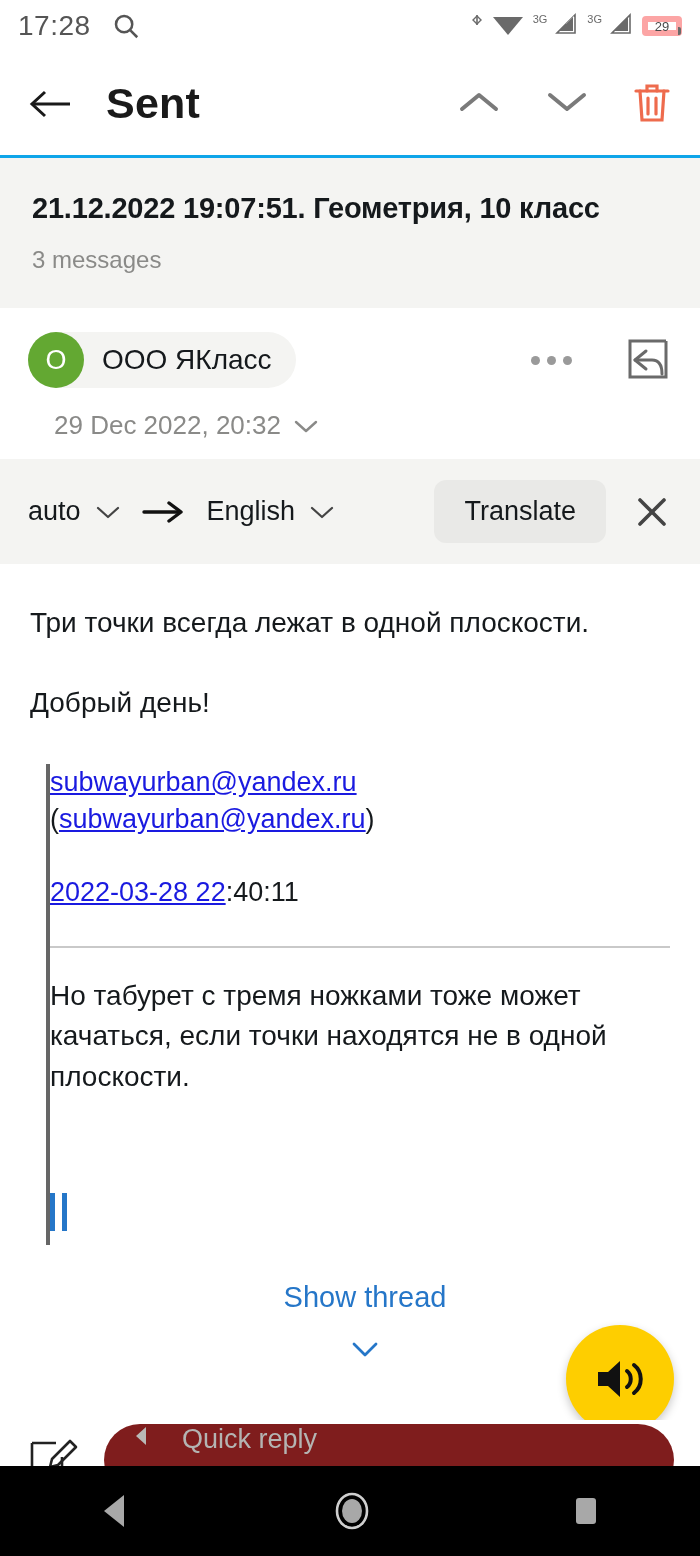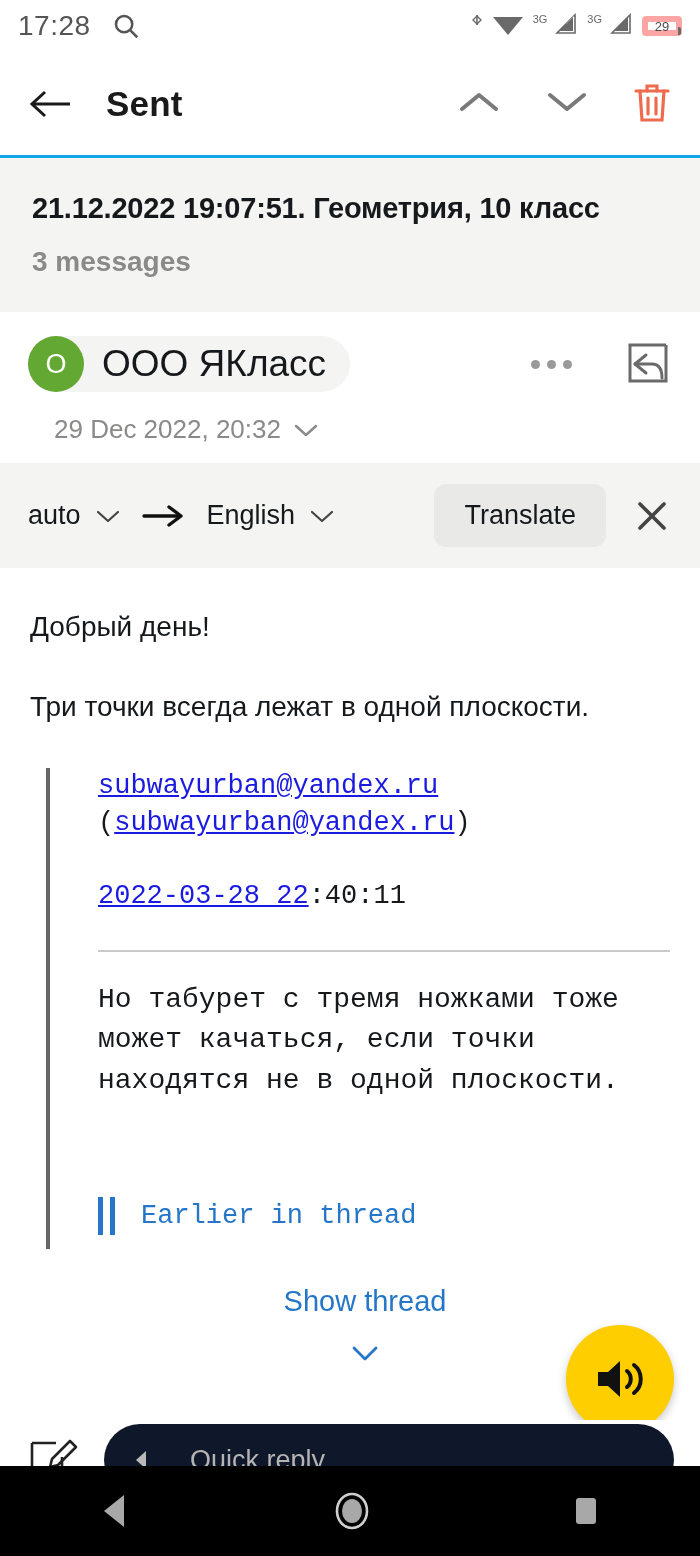--- a/index.html
+++ b/index.html
@@ -30,49 +30,49 @@
   }
   .battery span{ font-size:13px; color:#4a4a4a; }
 
   
   .app-bar{
     height:103px; display:flex; align-items:center; padding:0 28px;
     background:#ffffff;
   }
   .back-btn{ width:52px; display:flex; align-items:center; }
   .app-title{
-    font-size:35px; font-weight:bold; color:#1a1a1a; margin-left:26px;
+    font-size:43px; font-weight:bold; color:#1a1a1a; margin-left:26px;
     letter-spacing:.2px;
   }
   .app-actions{ margin-left:auto; display:flex; align-items:center; gap:42px; }
 
   
   .subject-block{
     background:#f4f4f2; padding:32px 32px 34px 32px;
     border-top:3px solid #0ea5e9;
   }
   .subject-title{
     font-size:29px; font-weight:bold; color:#15191c; line-height:1.25;
     letter-spacing:-.2px;
   }
-  .subject-count{ font-size:28px; color:#8a8a88; margin-top:20px;font-weight:bold; }
+  .subject-count{ font-size:24px; color:#8a8a88; margin-top:20px; }
 
   
   .sender-block{ background:#ffffff; padding:24px 28px 18px 28px; }
   .sender-top{ display:flex; align-items:center; }
   .sender-pill{
     display:flex; align-items:center; background:#f4f4f2;
     border-radius:30px; padding-right:24px; height:56px;
   }
   .avatar{
     width:56px;height:56px;border-radius:50%;background:#63a832;
     color:#ffffff;font-size:27px;display:flex;align-items:center;justify-content:center;
     flex:0 0 auto;
   }
-  .sender-name{ font-size:37px; color:#15191c; margin-left:18px; }
+  .sender-name{ font-size:28px; color:#15191c; margin-left:18px; }
   .sender-actions{ margin-left:auto; display:flex; align-items:center; gap:50px; }
   .dots{ display:flex; gap:7px; }
   .dots i{ width:9px;height:9px;border-radius:50%;background:#9a9a9a;display:block; }
   .sender-date{
     display:flex;align-items:center;gap:12px;
     font-size:26px;color:#8a8a88;margin-top:22px;margin-left:26px;
   }
 
   
   .translate-bar{
@@ -86,23 +86,22 @@
     margin-left:auto; background:#e9e9e7; border-radius:12px;
     padding:16px 30px; font-size:27px; color:#15191c;
   }
   .close-x{ margin-left:26px; display:flex; align-items:center; }
 
   
   .body-wrap{ padding:40px 30px 0 30px; background:#ffffff; }
   .body-p{ font-size:28px; color:#15191c; line-height:1.35; margin-bottom:42px; }
 
   .quote{
-    border-left:4px solid #666666; padding-left:48px; margin-left:16px;
+    border-left:4px solid #666666; margin-left:16px;
     padding-bottom:10px;
-    font-family:Liberation Mono, monospace;
   }
   .quote a, .link{ color:#1a1ae0; text-decoration:underline; }
   .quote-line{ font-size:27px; line-height:1.38; color:#15191c; }
   .quote-hr{
     height:2px; background:#c9c9c9; margin:34px 0 28px 0; width:100%;
     border:0;
   }
   .quote-text{ font-size:28px; line-height:1.45; color:#15191c; }
   .earlier{
     display:flex; align-items:center; gap:26px; margin-top:96px; padding-bottom:4px;
@@ -124,22 +123,22 @@
     box-shadow:0 4px 10px rgba(0,0,0,.22);
   }
 
   
   .quick-reply{
     position:absolute; left:0; right:0; top:1420px; height:80px;
     display:flex; align-items:center; padding:0 26px; background:#ffffff;
   }
   .compose-ico{ flex:0 0 auto; }
   .qr-field{
-    margin-left:24px; flex:1; height:72px; background:#0f172a;
-    border-radius:36px; display:flex; align-items:center; gap:26px;
+    margin-left:24px; flex:1; height:72px; background:#7f1d1d;
+    border-radius:36px; display:flex; align-items:flex-start; gap:18px;
     padding:0 30px; color:#b4b4b2; font-size:27px;
   }
 
   
   .nav-bar{
     position:absolute; left:0; right:0; bottom:0; height:90px;
     background:#000000; display:flex; align-items:center; justify-content:space-around;
     z-index:20;
   }
   .nav-bar .ico{ display:flex; align-items:center; justify-content:center; }
@@ -278,40 +277,39 @@
   <span class="translate-btn">Translate</span>
   <span class="close-x">
     <svg width="40" height="40" viewBox="0 0 40 40" fill="none" stroke="#444" stroke-width="3.6" stroke-linecap="round">
       <line x1="8" y1="8" x2="32" y2="32"></line>
         <line x1="32" y1="8" x2="8" y2="32"></line>
     </svg>
   </span>
 </div>
 
 <div class="body-wrap">
+  <div class="body-p">Три точки всегда лежат в одной плоскости.</div>
   <div class="body-p">Добрый день!</div>
-  <div class="body-p">Три точки всегда лежат в одной плоскости.</div>
 
   <div class="quote">
     <div class="quote-line">
       <a href="#">subwayurban@yandex.ru</a><br>
       <span>(</span><a href="#">subwayurban@yandex.ru</a><span>)</span>
     </div>
     <div class="quote-line" style="margin-top:36px;">
       <a href="#">2022-03-28 22</a><span>:40:11</span>
     </div>
     <hr class="quote-hr">
     <div class="quote-text">Но табурет с тремя ножками тоже может качаться, если точки находятся не в одной плоскости.</div>
 
     <div class="earlier">
       <span class="earlier-bars">
           <i></i>
           <i></i>
         </span>
-      <span class="earlier-label">Earlier in thread</span>
     </div>
   </div>
 
   <div class="show-thread">
     <span>Show thread</span>
     <span>
       <svg width="30" height="18" viewBox="0 0 30 18" fill="none" stroke="#2576c8" stroke-width="2.8" stroke-linecap="round" stroke-linejoin="round">
         <polyline points="4,4 15,15 26,4"></polyline>
       </svg>
     </span>

